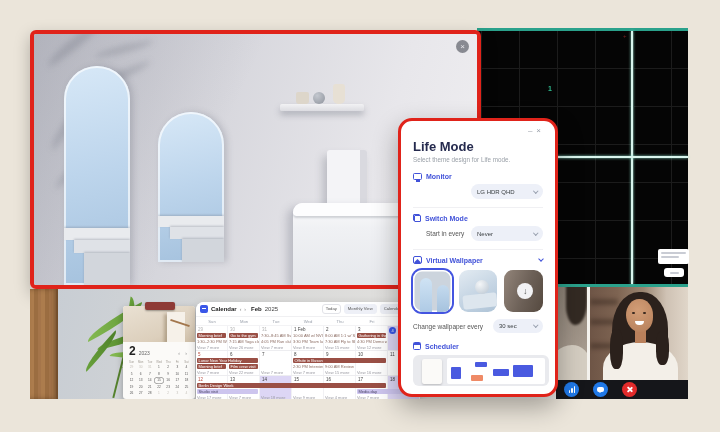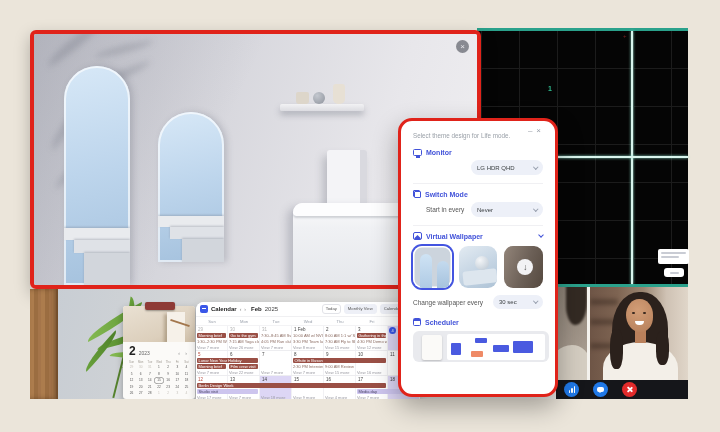--- a/index.html
+++ b/index.html
@@ -467,20 +467,21 @@
           <span class="x1"></span>
           <span class="x2"></span>
         </div>
       </div>
   </div>
 
   <div class="panel">
     <div class="pctrl">
       <span>–</span><span>×</span>
     </div>
+    <div class="pttl">Life Mode</div>
     <div class="psub">Select theme design for Life mode.</div>
 
     <div class="seclbl" style="margin-top:10px;">
       <span class="ic-mon"></span>
       <span>Monitor</span>
     </div>
     <div class="rowr">
       <div class="pill">
         <span>LG HDR QHD</span>
           <span class="chev"></span>

